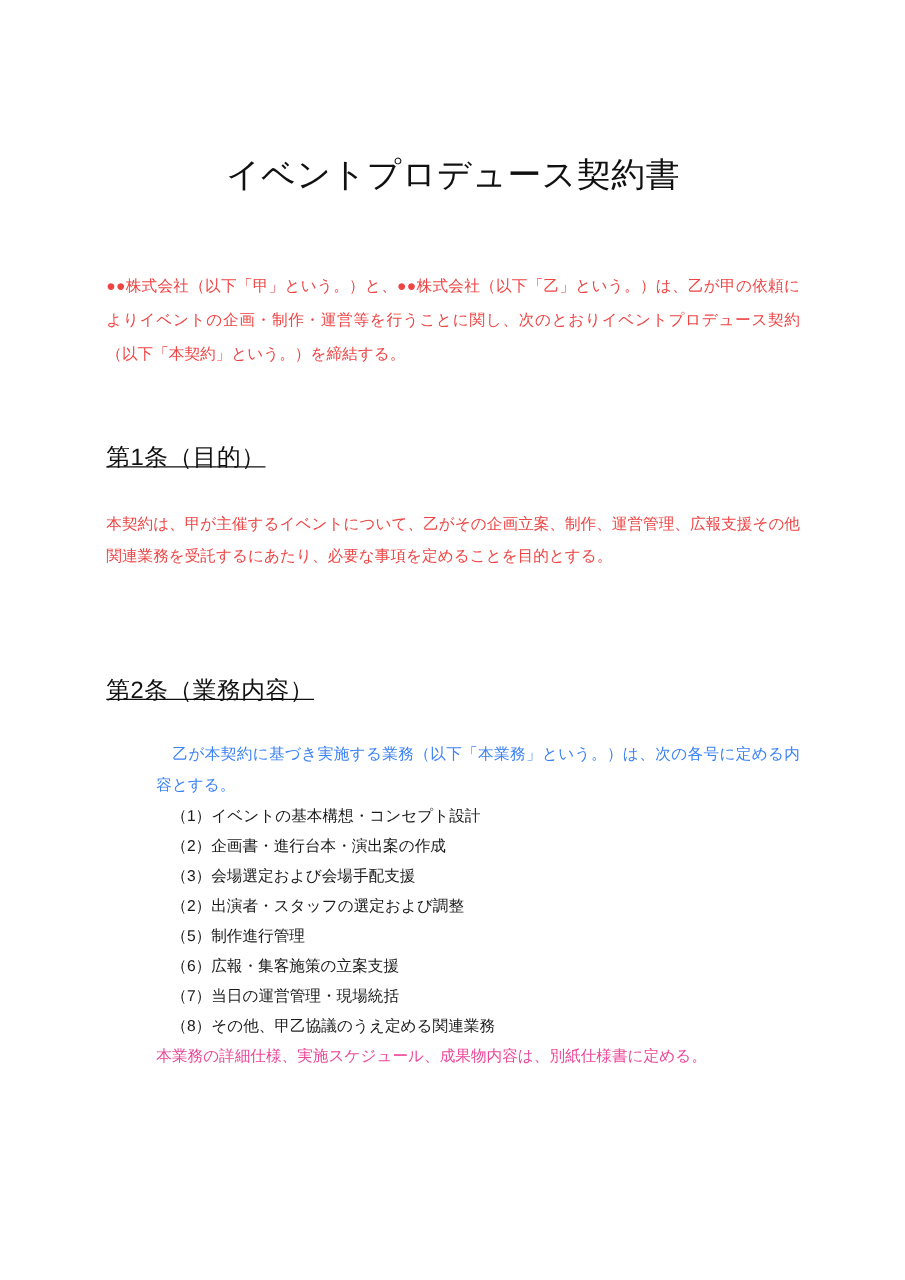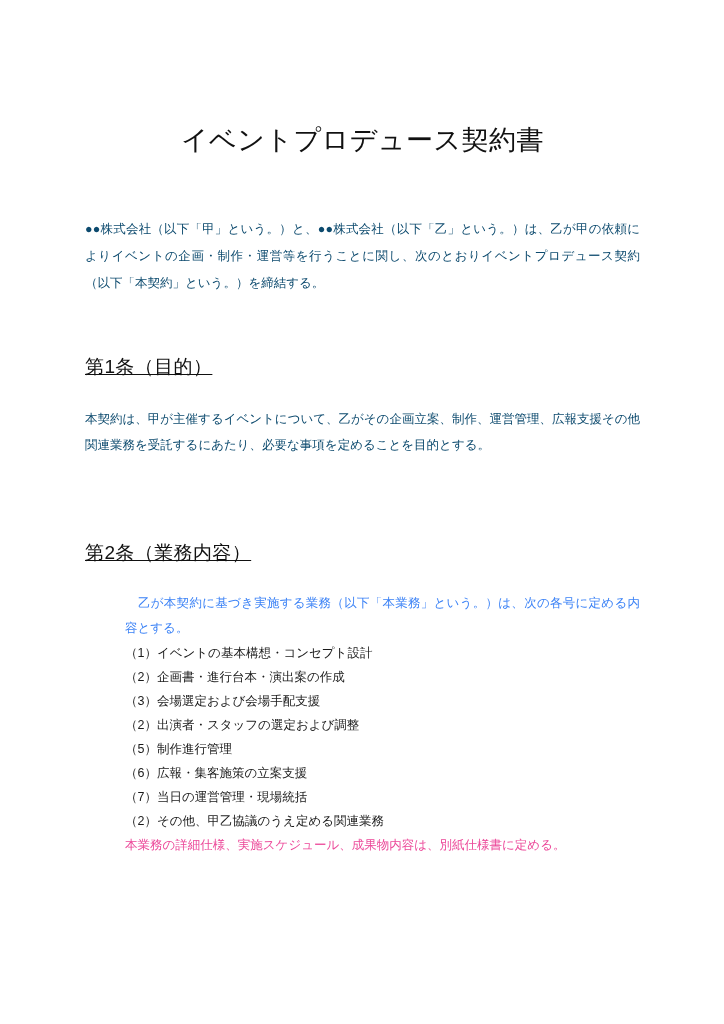--- a/index.html
+++ b/index.html
@@ -44,21 +44,21 @@
     letter-spacing: 0.5px;
     color: #111111;
     white-space: nowrap;
   }
 
   
   .para {
     margin: 0;
     font-size: 12.5px;
     line-height: 2.15;
-    color: #0c4a6e;
+    color: #ef4444;
     text-align: justify;
     text-justify: inter-character;
     word-break: break-all;
   }
 
   .preamble {
     padding-top: 58px;
   }
 
   
@@ -104,20 +104,21 @@
     list-style: none;
     margin: 0;
     padding: 0;
   }
 
   .item-list li {
     font-size: 12.5px;
     line-height: 1.92;
     color: #1a1a1a;
     white-space: nowrap;
+    margin-left: 12px;
   }
 
   .closing-note {
     margin: 0;
     font-size: 12.5px;
     line-height: 1.92;
     color: #ec4899;
     white-space: nowrap;
   }
 </style>
@@ -142,21 +143,21 @@
       <p class="sub-intro">乙が本契約に基づき実施する業務（以下「本業務」という。）は、次の各号に定める内容とする。</p>
 
       <ul class="item-list">
         <li>（1）イベントの基本構想・コンセプト設計</li>
         <li>（2）企画書・進行台本・演出案の作成</li>
         <li>（3）会場選定および会場手配支援</li>
         <li>（2）出演者・スタッフの選定および調整</li>
         <li>（5）制作進行管理</li>
         <li>（6）広報・集客施策の立案支援</li>
         <li>（7）当日の運営管理・現場統括</li>
-        <li>（2）その他、甲乙協議のうえ定める関連業務</li>
+        <li>（8）その他、甲乙協議のうえ定める関連業務</li>
       </ul>
 
       <p class="closing-note">本業務の詳細仕様、実施スケジュール、成果物内容は、別紙仕様書に定める。</p>
     </div>
 
 
   </div>
 </div>
 
 </body></html>

